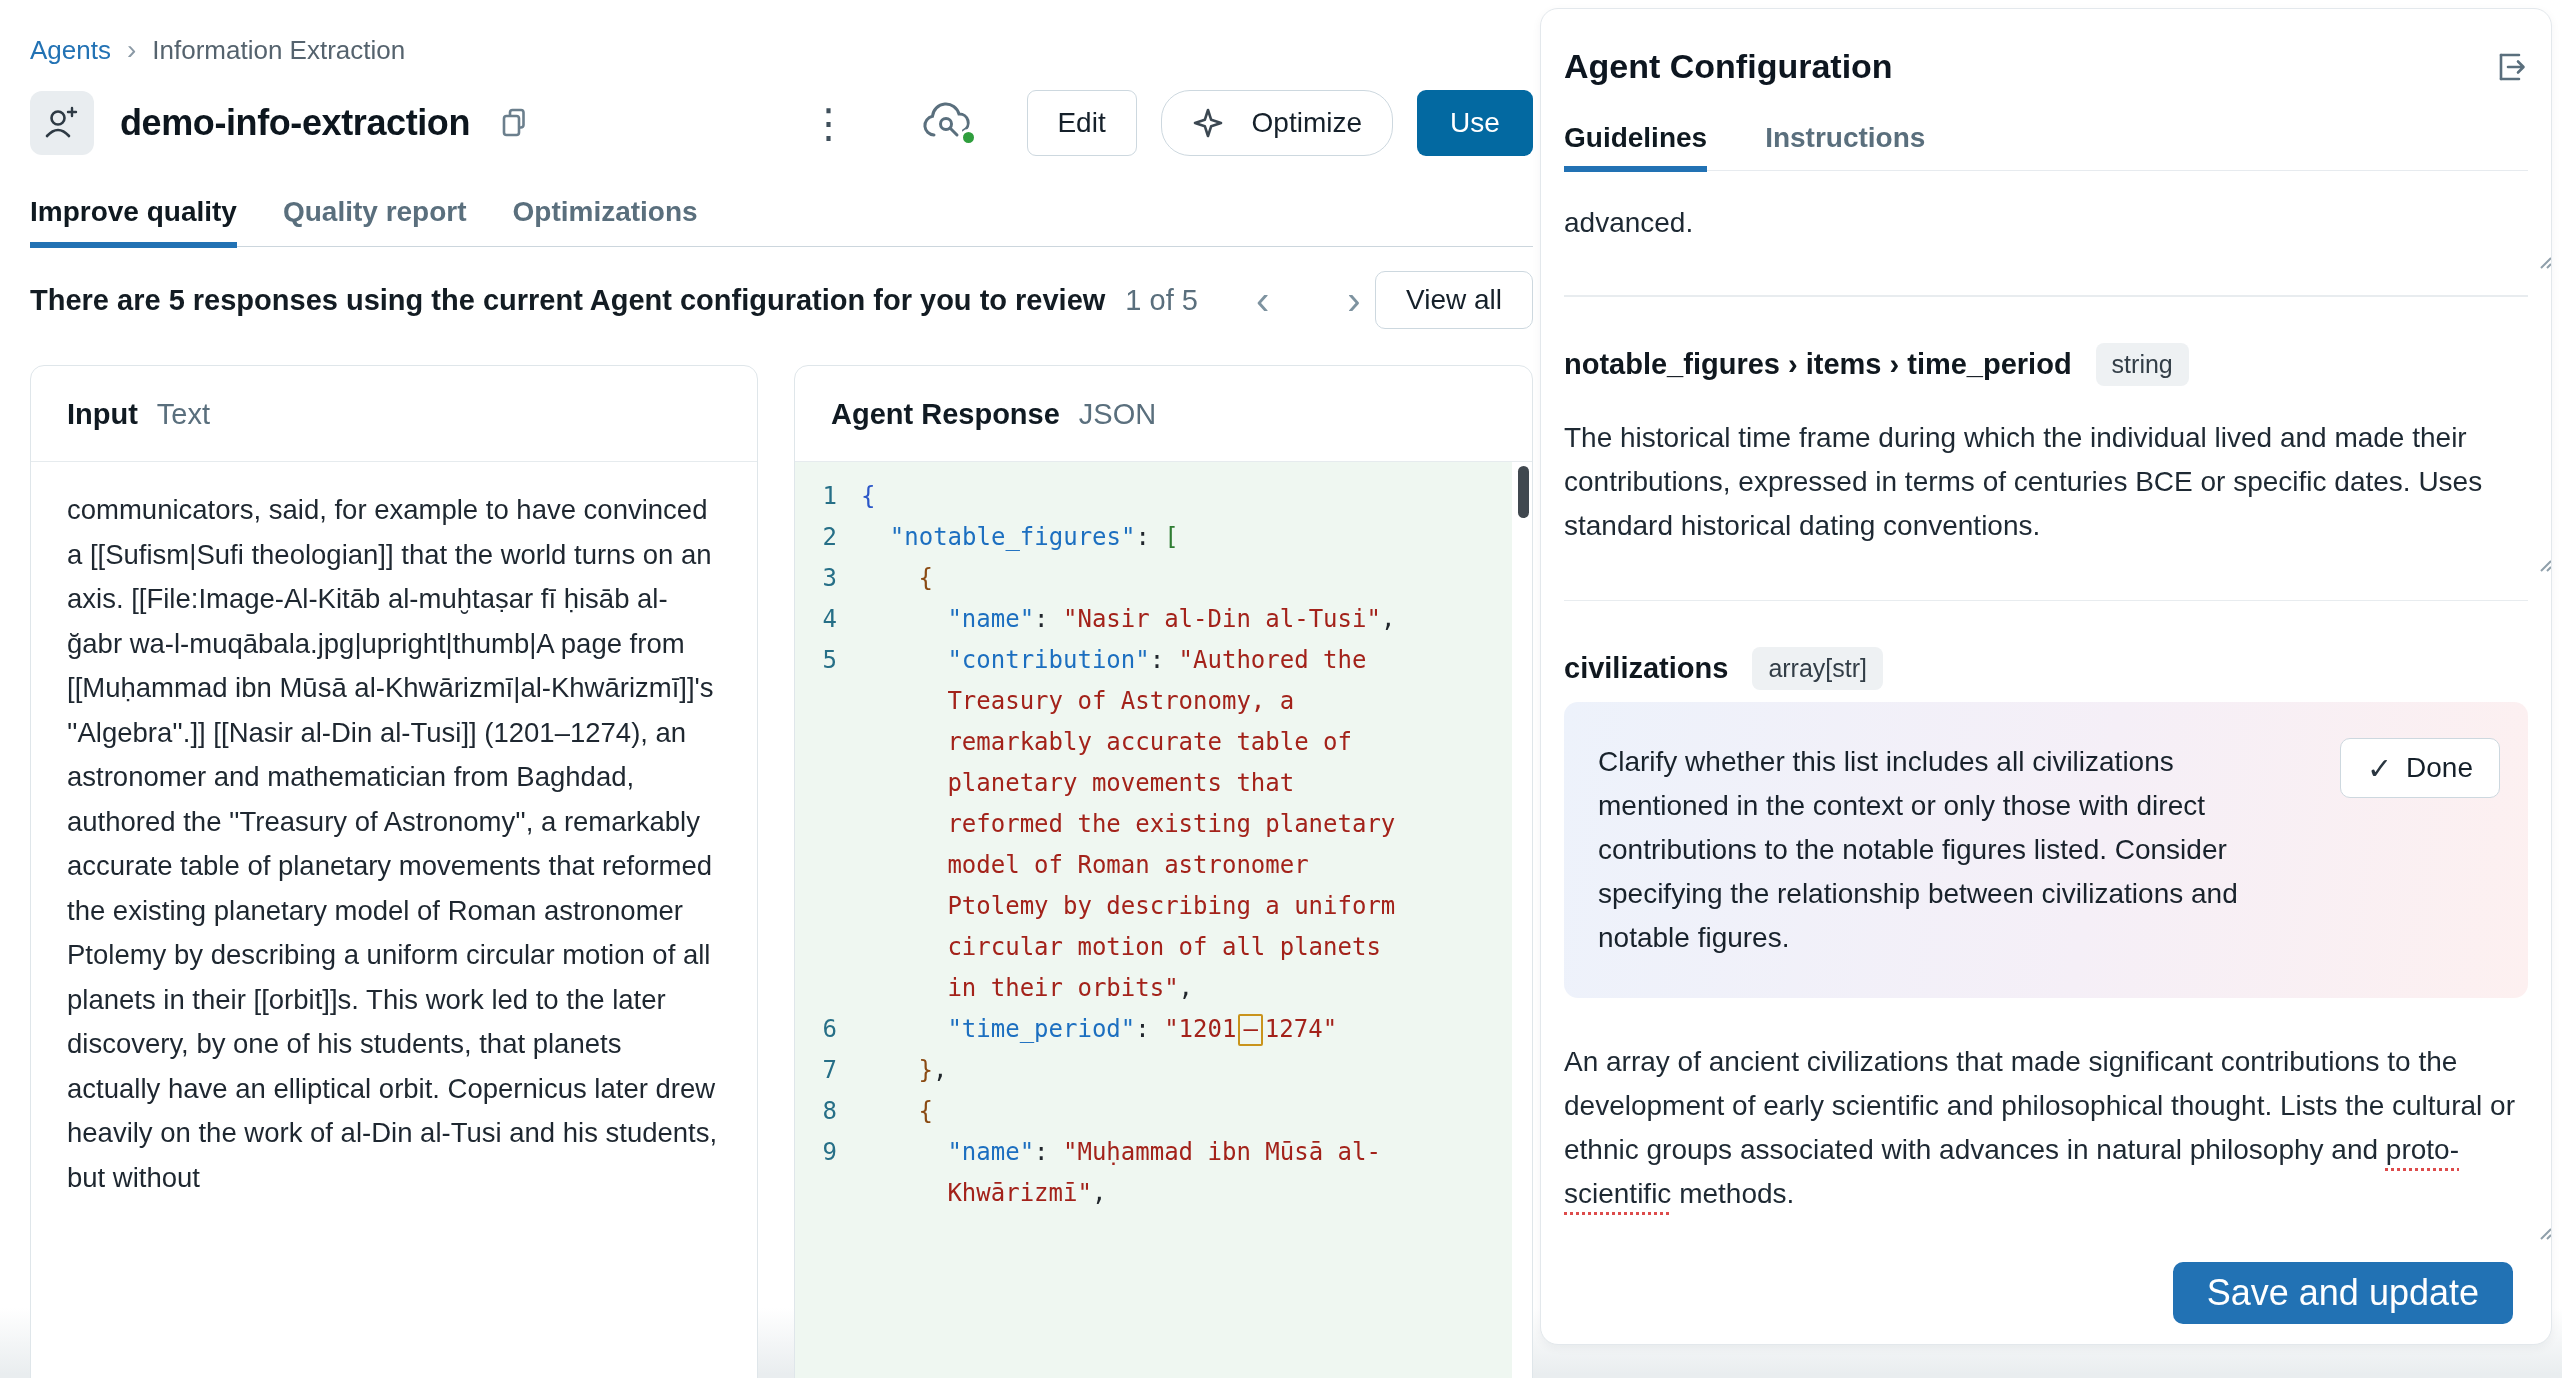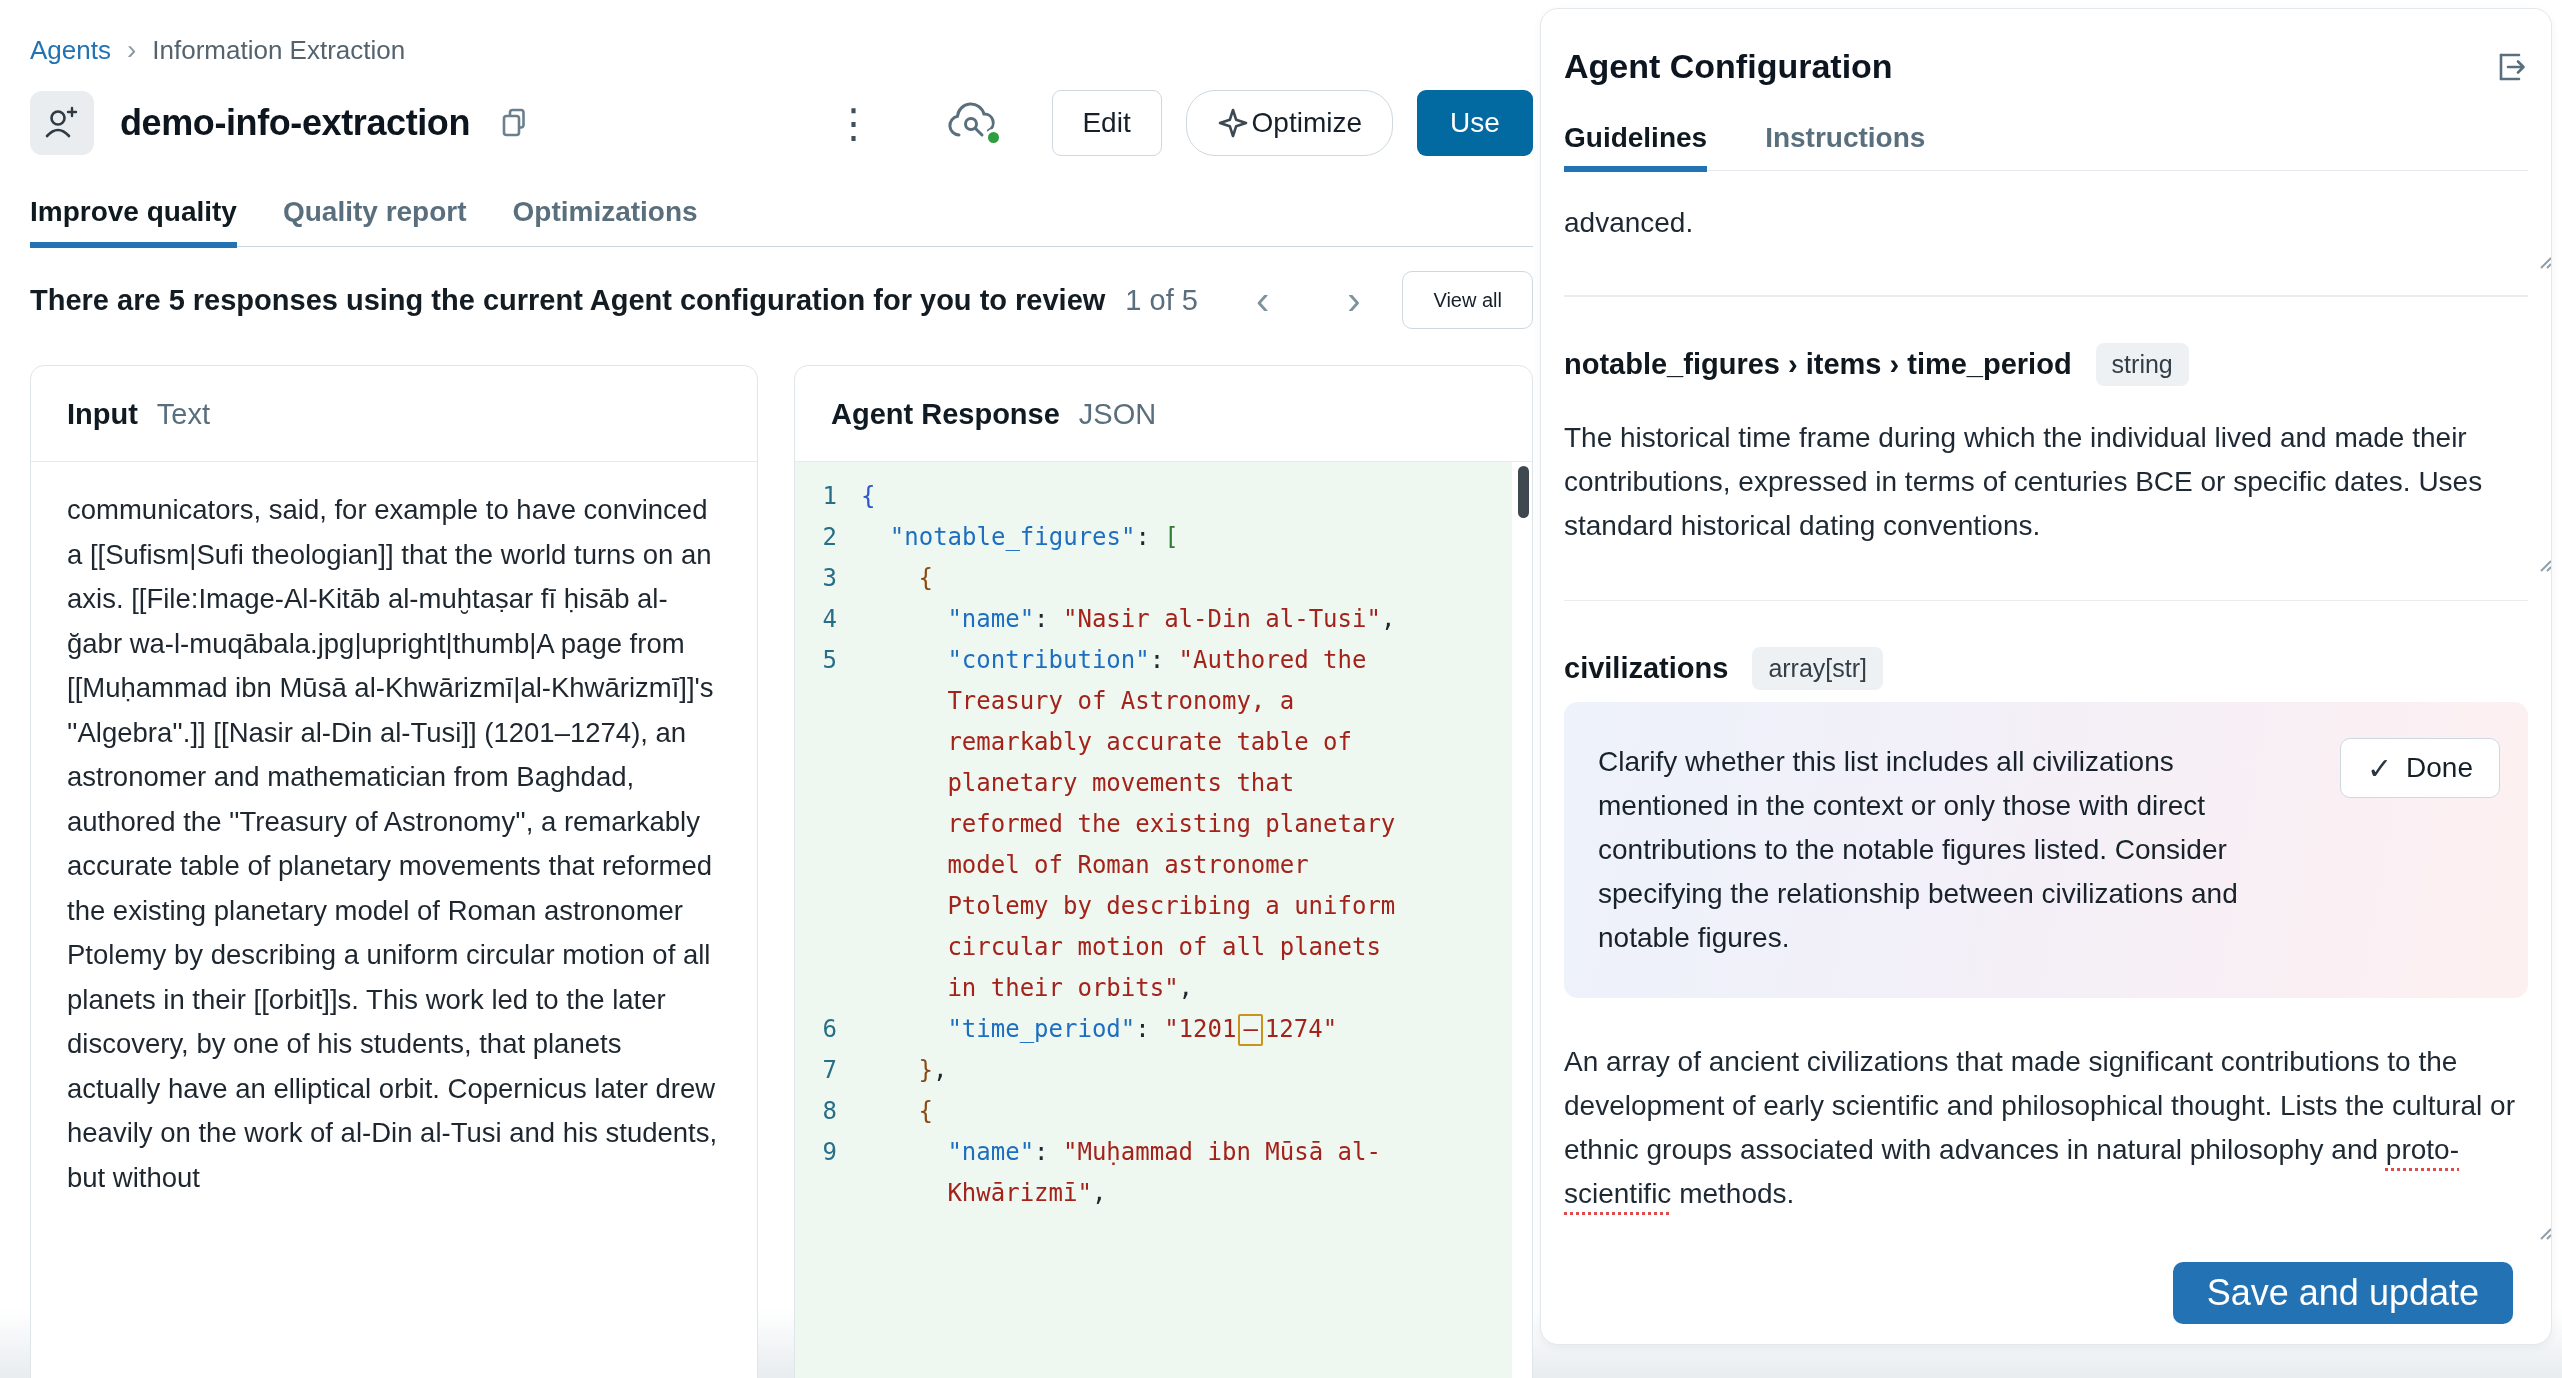--- a/index.html
+++ b/index.html
@@ -20,36 +20,36 @@
   .title-row { margin-top:24px; display:flex; align-items:center; }
   .agent-tile { width:64px; height:64px; border-radius:12px; background:#e9edf0; display:flex; align-items:center; justify-content:center; flex:none; }
   .page-title { font-size:36px; font-weight:700; color:#0d161e; margin-left:26px; letter-spacing:-0.4px; }
   .copy-btn { margin-left:24px; display:flex; align-items:center; cursor:pointer; }
   .title-spacer { flex:1; }
   .kebab { font-size:40px; color:#3f4f5b; padding:0 14px; cursor:pointer; line-height:1; }
   .cloud-wrap { position:relative; margin-left:58px; margin-right:30px; cursor:pointer; }
   .green-dot { position:absolute; right:-4px; bottom:-2px; width:17px; height:17px; border-radius:50%; background:#2f9e3d; border:3px solid #ffffff; }
   .btn { height:66px; display:inline-flex; align-items:center; justify-content:center; border-radius:9px; font-size:28px; cursor:pointer; background:#fff; border:1.5px solid #cdd8df; color:#15202a; }
   .btn-edit { width:110px; margin-left:24px; }
-  .btn-optimize { padding:0 30px; margin-left:24px; gap:3px;border-radius:29px; }
+  .btn-optimize { padding:0 30px; margin-left:24px; gap:28px;border-radius:29px; }
   .btn-use { width:116px; margin-left:24px; background:#0369a1; border:none; color:#ffffff; font-weight:400; }
 
   .tabs { margin-top:40px; display:flex; gap:46px; border-bottom:1.5px solid #ccd6dd; }
   .tab { font-size:28px; font-weight:600; color:#5a6f7d; padding-bottom:18px; position:relative; cursor:pointer; }
   .tab.active { color:#0f1920; font-weight:700; }
   .tab.active::after { content:""; position:absolute; left:0; right:0; bottom:-1.5px; height:6px; background:#2272B4; }
 
   .review-row { margin-top:24px; display:flex; align-items:center; }
   .review-msg { font-size:29px; font-weight:700; color:#131c23; }
   .review-counter { margin-left:20px; font-size:29px; color:#5a6f7d; }
   .nav-chevron { font-size:40px; color:#7e93a0; padding:0 10px; cursor:pointer; line-height:1; }
   .nav-prev { margin-left:48px; }
   .nav-next { margin-left:58px; }
   .review-spacer { flex:1; }
-  .btn-view-all { height:58px; padding:7px 30px; font-size:20px; border-radius:10px; }
+  .btn-view-all { height:58px; padding:7px 30px; font-size:28px; border-radius:10px; }
 
   .cards { margin-top:36px; display:flex; gap:36px; height:1082px; }
   .card { background:#fff; border:1.5px solid #dfe6ea; border-radius:14px; display:flex; flex-direction:column; overflow:hidden; }
   .input-card { width:728px; flex:none; }
   .response-card { flex:1; }
   .card-header { display:flex; align-items:baseline; gap:19px; padding:32px 36px 30px; border-bottom:1.5px solid #e6ebee; flex:none; }
   .card-title { font-size:29px; font-weight:700; color:#101a22; }
   .card-format { font-size:29px; color:#5a6f7d; }
   .input-body { padding:26px 36px; font-size:27.5px; line-height:44.5px; color:#1e2730; overflow:hidden; flex:1; }
 

